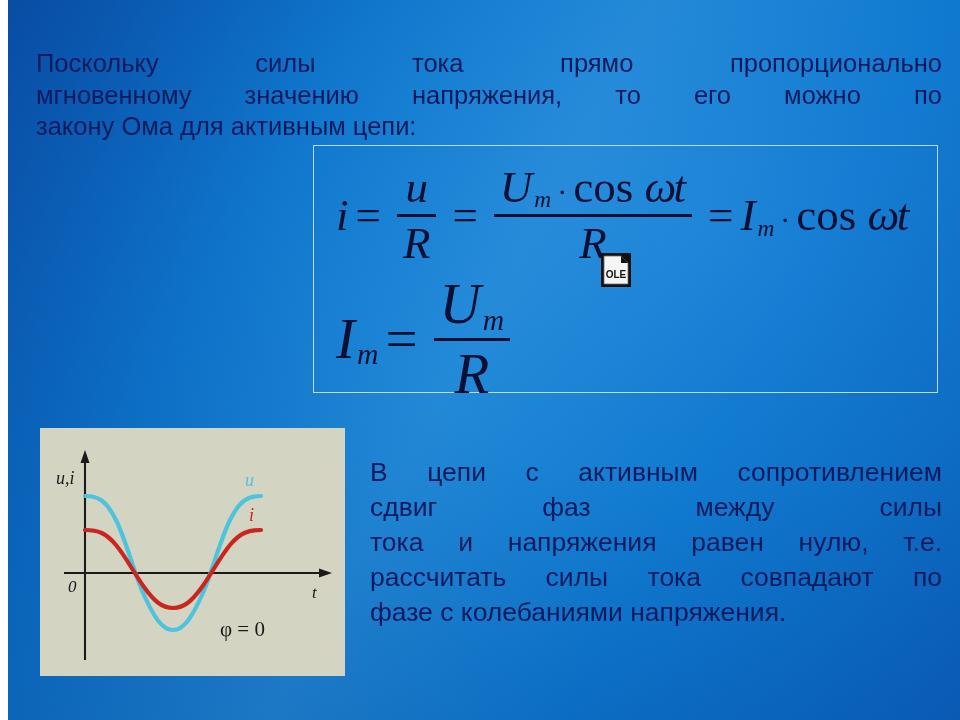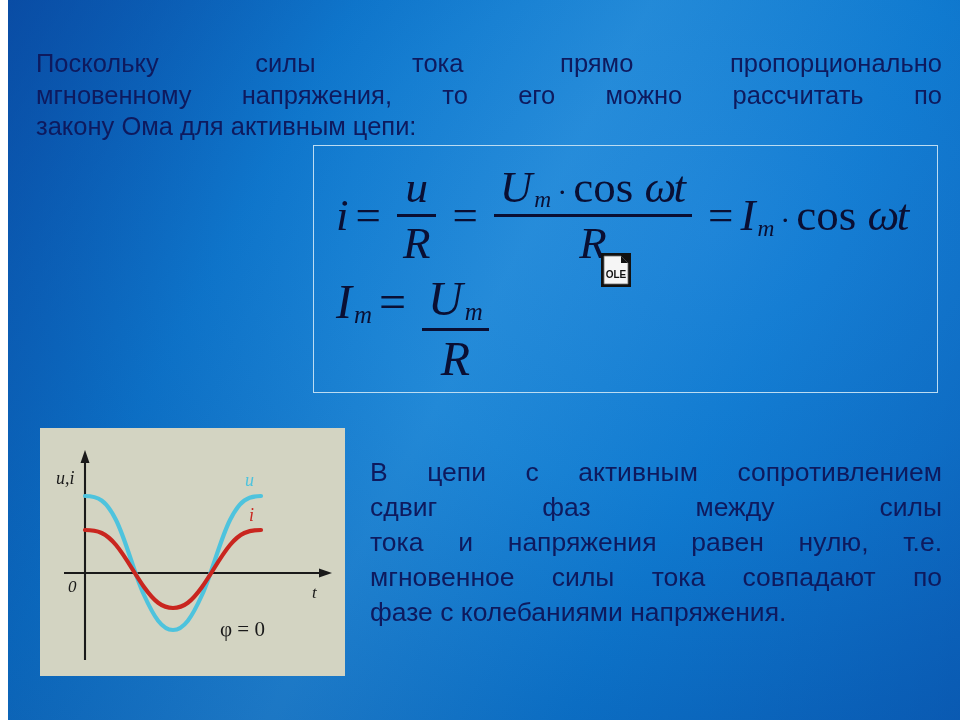--- a/index.html
+++ b/index.html
@@ -70,21 +70,22 @@
     display: flex;
     align-items: center;
     font-size: 45px;
     font-style: italic;
   }
   .eq2 {
     position: absolute;
     left: 22px;
     top: 128px;
     display: flex;
-    font-size: 48px;
+    align-items: center;
+    font-size: 57px;
     font-style: italic;
   }
   .frac {
     display: inline-flex;
     flex-direction: column;
     align-items: center;
     margin: 0 9px;
     vertical-align: middle;
   }
   .frac .num, .frac .den {
@@ -176,25 +177,25 @@
   <div class="intro">
     <span class="ln just">
       <span>Поскольку</span>
       <span>силы</span>
       <span>тока</span>
       <span>прямо</span>
       <span>пропорционально</span>
     </span>
     <span class="ln just">
       <span>мгновенному</span>
+      <span>значению</span>
       <span>напряжения,</span>
       <span>то</span>
       <span>его</span>
       <span>можно</span>
-      <span>рассчитать</span>
       <span>по</span>
     </span>
     <span class="ln">закону Ома для активным цепи:</span>
   </div>
 
   <div class="formula-box">
 
     <div class="eq1 math">
       <span>i</span>
       <span class="op">=</span>
@@ -291,21 +292,21 @@
     </span>
     <span class="ln just">
       <span>тока</span>
       <span>и</span>
       <span>напряжения</span>
       <span>равен</span>
       <span>нулю,</span>
       <span>т.е.</span>
     </span>
     <span class="ln just">
-      <span>мгновенное</span>
+      <span>рассчитать</span>
       <span>силы</span>
       <span>тока</span>
       <span>совпадают</span>
       <span>по</span>
     </span>
     <span class="ln">фазе с колебаниями напряжения.</span>
   </div>
 
 </div>
 

